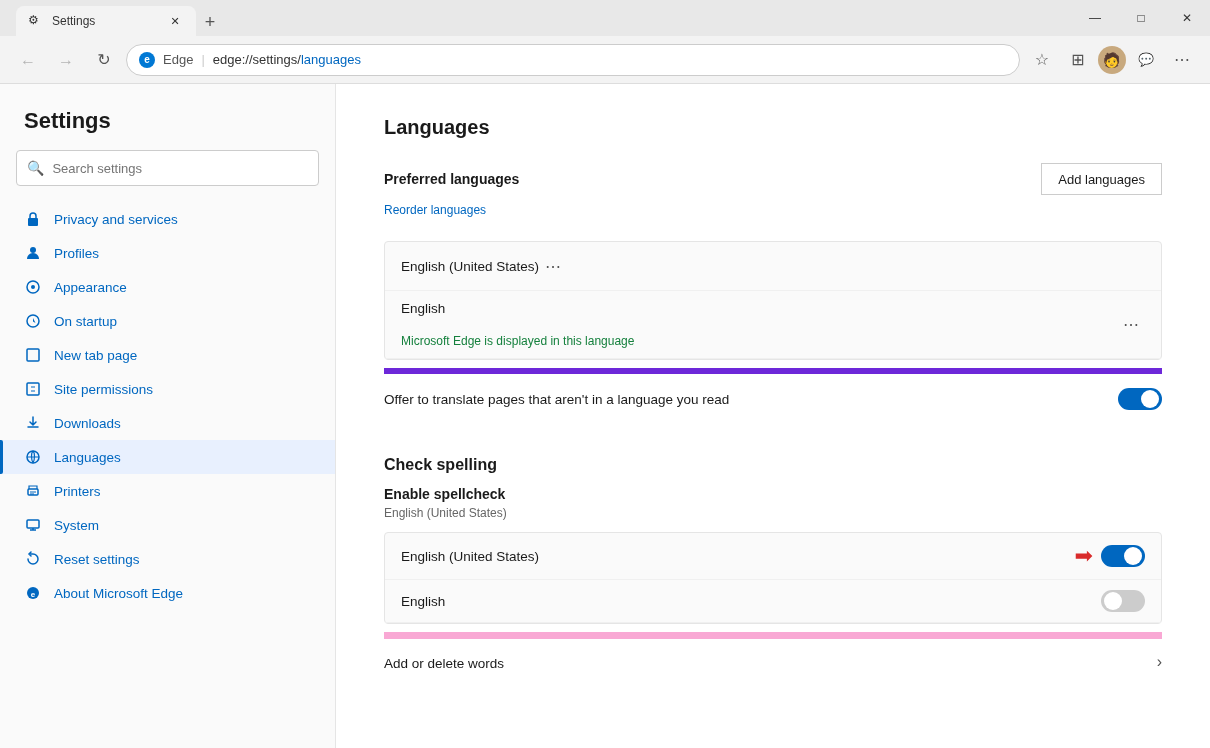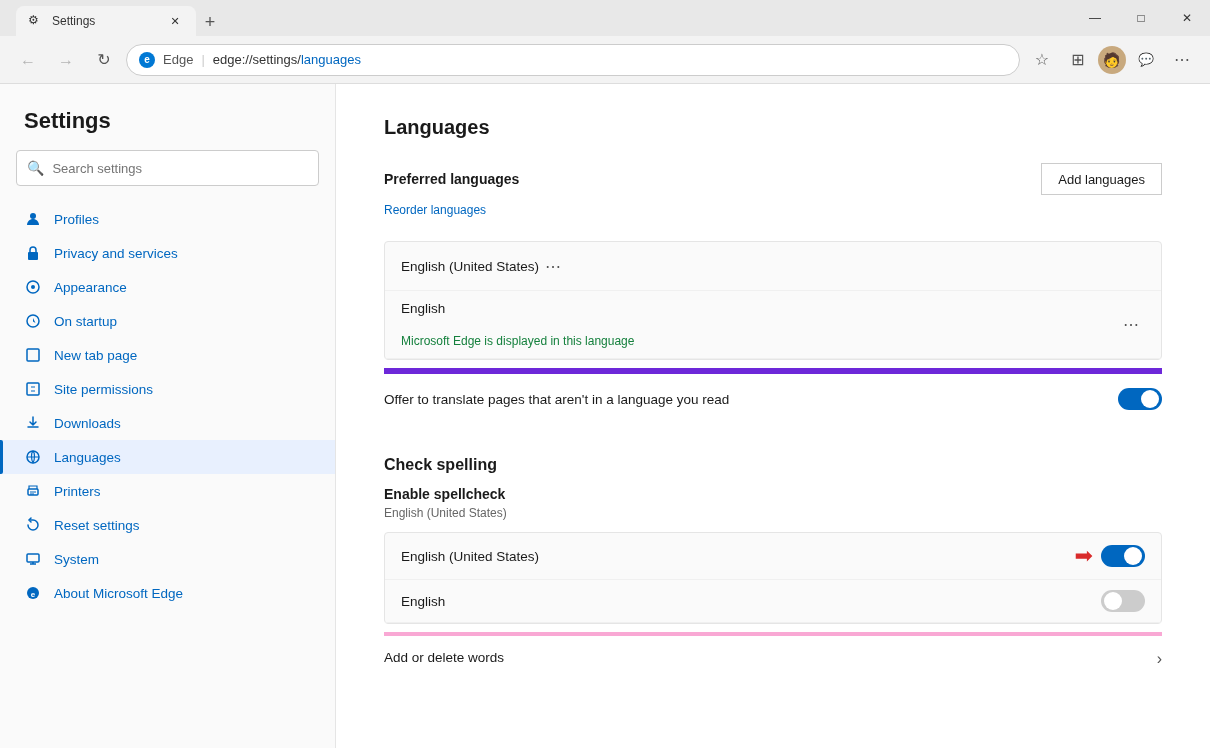--- a/index.html
+++ b/index.html
@@ -355,23 +355,23 @@
     }
 
     .spellcheck-sub {
       font-size: 12px;
       color: #666;
       margin-bottom: 12px;
     }
 
     .add-delete-row {
       display: flex;
-      align-items: flex-start;
+      align-items: flex-end;
       padding: 14px 0;
-      border-top: 4px solid #f9a8d4;
+      border-top: 7px solid #f9a8d4;
       cursor: pointer;
     }
     .add-delete-label {
       flex: 1;
       font-size: 13.5px;
       color: #1a1a1a;
       font-weight: 500;
     }
     .chevron-right {
       color: #555;
@@ -447,34 +447,34 @@
     <div class="sidebar-title">Settings</div>
     <div class="search-box">
       <span class="search-icon-svg">🔍</span>
       <input class="search-input" type="text" placeholder="Search settings" style="">
     </div>
 
     <div id="nav-container">
         <div class="nav-item">
           <span class="nav-icon">
             <svg width="16" height="16" viewBox="0 0 16 16" fill="currentColor">
+              <rect x="3" y="7" width="10" height="8" rx="1"></rect>
+              <path d="M5 7V5a3 3 0 016 0v2" stroke="currentColor" fill="none" stroke-width="1.5"></path>
+            </svg>
+          </span>
+          <span>Privacy and services</span>
+        </div>
+        <div class="nav-item">
+          <span class="nav-icon">
+            <svg width="16" height="16" viewBox="0 0 16 16" fill="currentColor">
               <circle cx="8" cy="5" r="3"></circle>
               <path d="M2 14c0-3.3 2.7-6 6-6s6 2.7 6 6H2z"></path>
             </svg>
           </span>
           <span>Profiles</span>
-        </div>
-        <div class="nav-item">
-          <span class="nav-icon">
-            <svg width="16" height="16" viewBox="0 0 16 16" fill="currentColor">
-              <rect x="3" y="7" width="10" height="8" rx="1"></rect>
-              <path d="M5 7V5a3 3 0 016 0v2" stroke="currentColor" fill="none" stroke-width="1.5"></path>
-            </svg>
-          </span>
-          <span>Privacy and services</span>
         </div>
         <div class="nav-item">
           <span class="nav-icon">
             <svg width="16" height="16" viewBox="0 0 16 16" fill="currentColor">
               <circle cx="8" cy="8" r="6" fill="none" stroke="currentColor" stroke-width="1.5"></circle>
               <circle cx="8" cy="8" r="2"></circle>
             </svg>
           </span>
           <span>Appearance</span>
         </div>
@@ -528,33 +528,33 @@
             <svg width="16" height="16" viewBox="0 0 16 16" fill="currentColor">
               <rect x="3" y="6" width="10" height="6" rx="1" fill="none" stroke="currentColor" stroke-width="1.5"></rect>
               <path d="M4 6V3h8v3M5 9h6M5 11h4" stroke="currentColor" stroke-width="1.2" fill="none"></path>
             </svg>
           </span>
           <span>Printers</span>
         </div>
         <div class="nav-item">
           <span class="nav-icon">
             <svg width="16" height="16" viewBox="0 0 16 16" fill="currentColor">
-              <path d="M3 8a5 5 0 105-5H6M6 1L4 3l2 2" stroke="currentColor" stroke-width="1.5" fill="none" stroke-linecap="round"></path>
-            </svg>
-          </span>
-          <span>Reset settings</span>
-        </div>
-        <div class="nav-item">
-          <span class="nav-icon">
-            <svg width="16" height="16" viewBox="0 0 16 16" fill="currentColor">
               <rect x="2" y="3" width="12" height="8" rx="1" fill="none" stroke="currentColor" stroke-width="1.5"></rect>
               <path d="M5 13h6M8 11v2" stroke="currentColor" stroke-width="1.5" fill="none"></path>
             </svg>
           </span>
           <span>System</span>
+        </div>
+        <div class="nav-item">
+          <span class="nav-icon">
+            <svg width="16" height="16" viewBox="0 0 16 16" fill="currentColor">
+              <path d="M3 8a5 5 0 105-5H6M6 1L4 3l2 2" stroke="currentColor" stroke-width="1.5" fill="none" stroke-linecap="round"></path>
+            </svg>
+          </span>
+          <span>Reset settings</span>
         </div>
         <div class="nav-item">
           <span class="nav-icon">
             <svg width="16" height="16" viewBox="0 0 16 16" fill="currentColor">
               <circle cx="8" cy="8" r="6" fill="#0067c0"></circle>
               <text x="8" y="12" text-anchor="middle" fill="white" font-size="8" font-weight="bold">e</text>
             </svg>
           </span>
           <span>About Microsoft Edge</span>
         </div>

